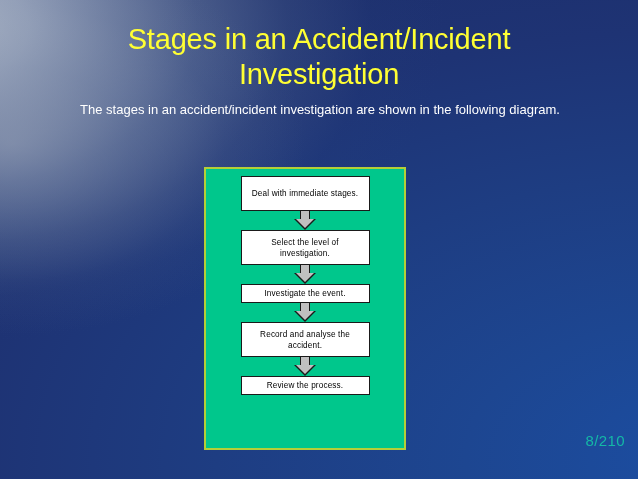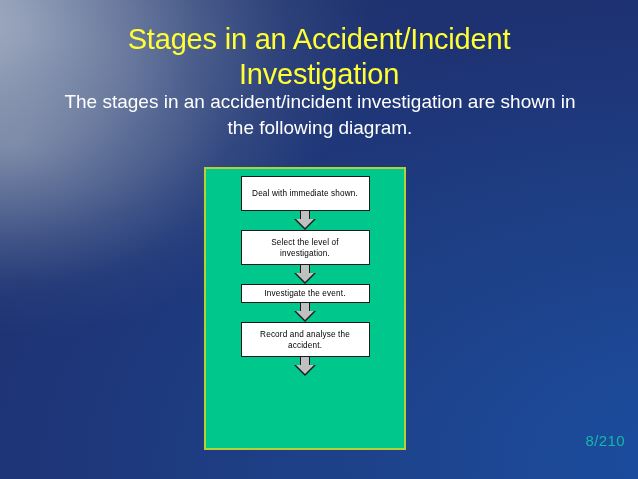--- a/index.html
+++ b/index.html
@@ -52,25 +52,25 @@
     font-size: 29px;
     font-weight: normal;
     line-height: 35px;
     letter-spacing: -0.2px;
   }
 
   
   #subtitle {
     position: absolute;
     left: 56px;
-    top: 89px;
+    top: 97px;
     width: 528px;
     text-align: center;
     color: #ffffff;
-    font-size: 19px;
+    font-size: 13px;
     line-height: 26px;
   }
 
   
   #diagram-panel {
     position: absolute;
     left: 204px;
     top: 167px;
     width: 202px;
     height: 283px;
@@ -174,21 +174,21 @@
   <div id="title">
     <div>Stages in an Accident/Incident</div>
     <div>Investigation</div>
   </div>
 
   <div id="subtitle">The stages in an accident/incident investigation are shown in the following diagram.</div>
 
   <div id="diagram-panel">
     <div class="flow">
 
-      <div class="flow-box two-line">Deal with immediate shown.</div>
+      <div class="flow-box two-line">Deal with immediate stages.</div>
 
       <div class="flow-arrow">
         <div class="gap-a" style="height:19px;"></div>
         <div class="shaft"></div>
         <div class="head"></div>
         <div class="head-inner"></div>
       </div>
 
       <div class="flow-box two-line">Select the level of investigation.</div>
 
@@ -210,19 +210,20 @@
 
       <div class="flow-box two-line">Record and analyse the accident.</div>
 
       <div class="flow-arrow">
         <div class="gap-b" style="height:19px;"></div>
         <div class="shaft"></div>
         <div class="head"></div>
         <div class="head-inner"></div>
       </div>
 
+      <div class="flow-box one-line">Review the process.</div>
 
     </div>
   </div>
 
   <div id="page-number">8/210</div>
 
 </div>
 
 </body></html>

